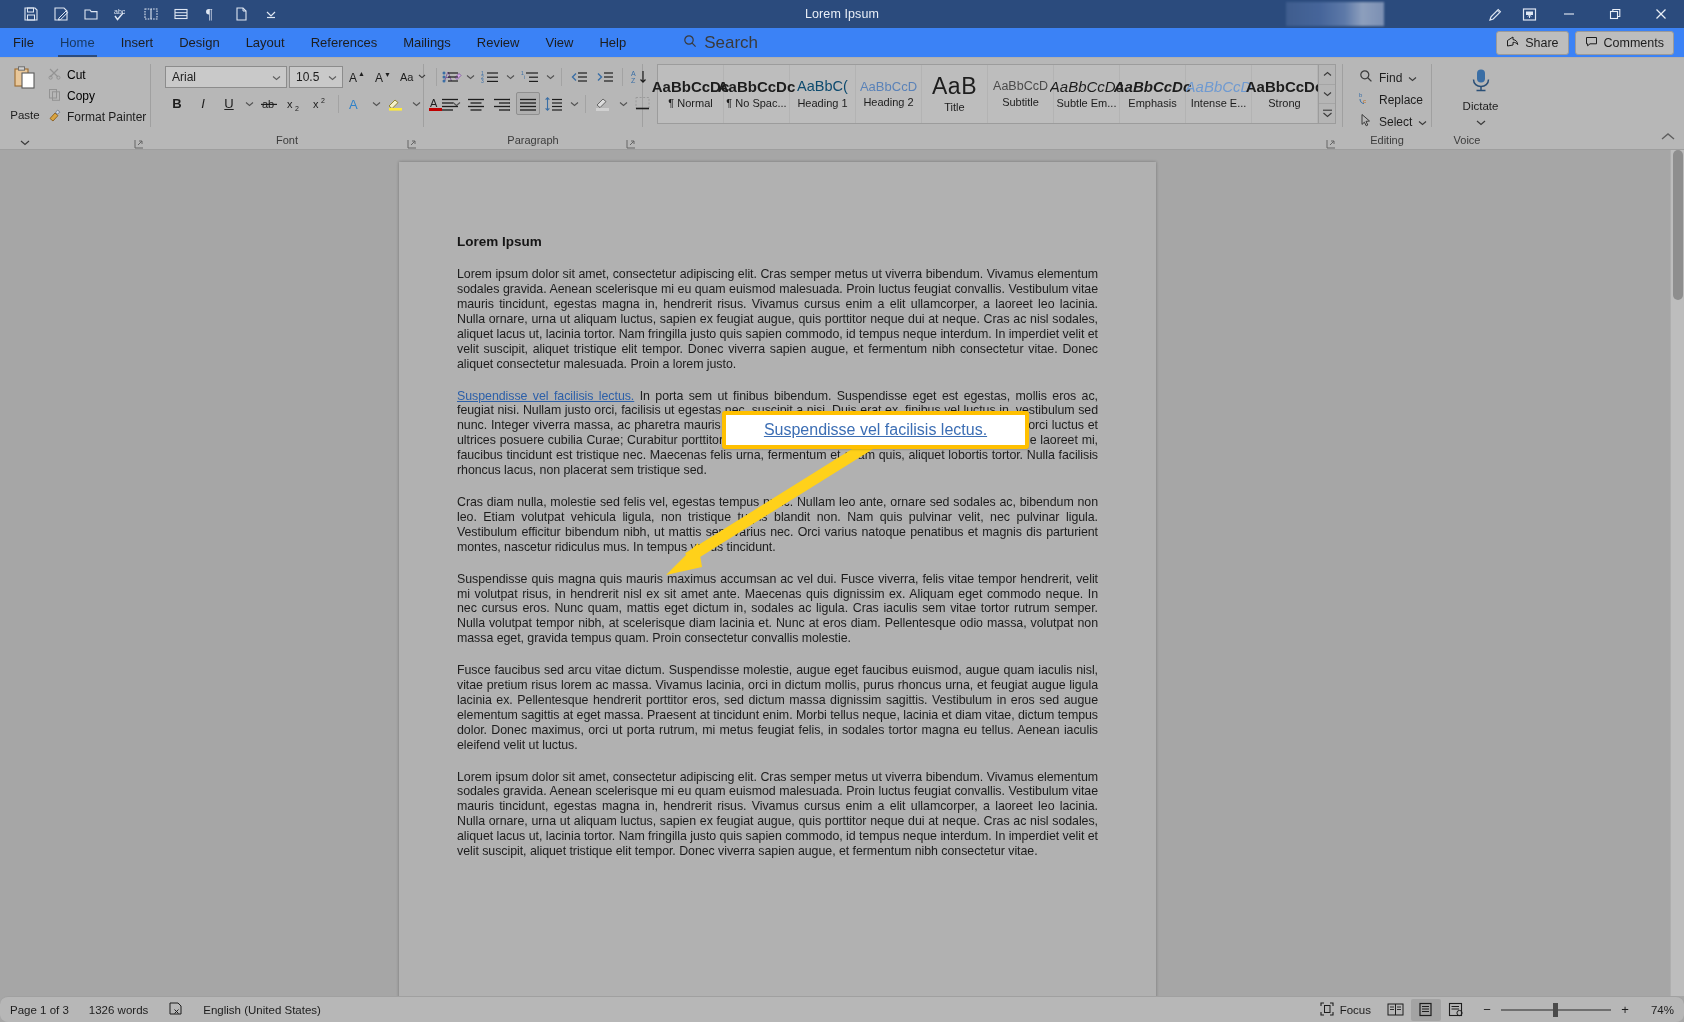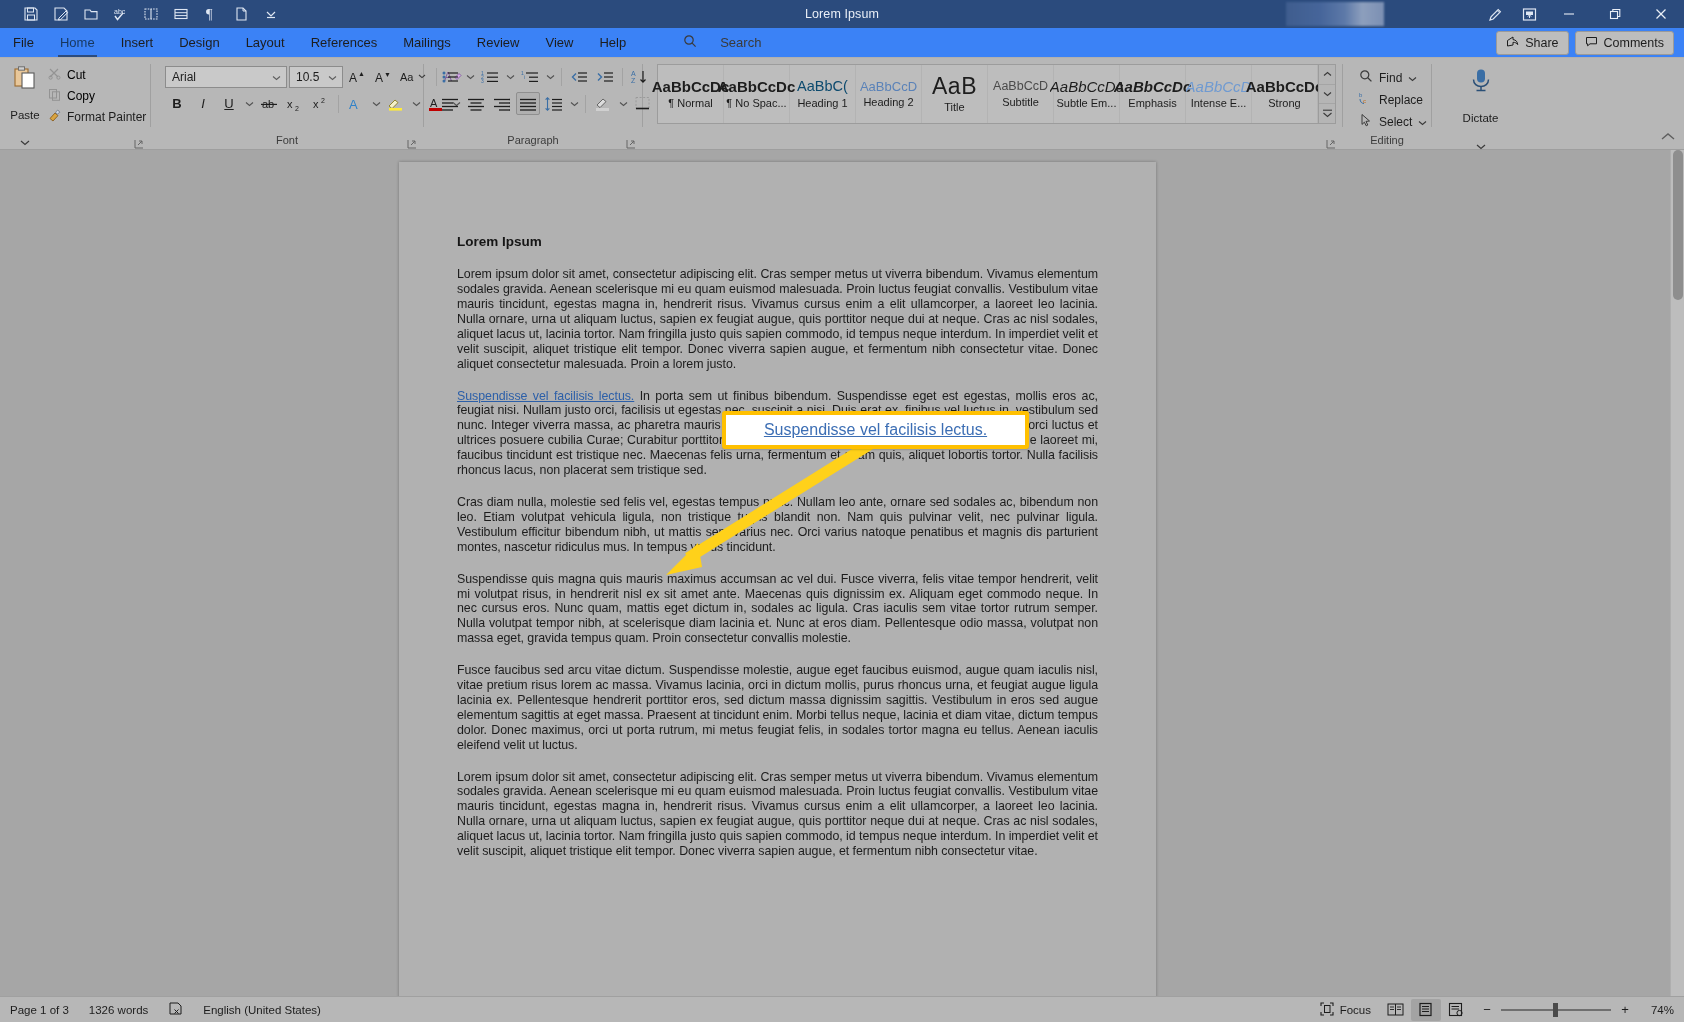--- a/index.html
+++ b/index.html
@@ -45,21 +45,21 @@
   .tab{
     padding:0 13px; display:flex; align-items:center; font-size:13px; color:#1d1d1d;
     cursor:pointer; position:relative; white-space:nowrap;
   }
   .tab.active{ color:#17375e; font-weight:400; }
   .tab.active::after{
     content:""; position:absolute; left:11px; right:11px; bottom:0px; height:2.5px; background:#2b4b7d;
   }
   .tab.file{ color:#1d1d1d; }
   .searchbox{
-    display:flex; align-items:center; gap:23px; margin-left:34px; font-size:13px; color:#3a3a3a;
+    display:flex; align-items:center; gap:7px; margin-left:34px; font-size:17px; color:#3a3a3a;
     cursor:text; padding:0 10px;
   }
   .tabrow-right{ margin-left:auto; display:flex; align-items:center; gap:6px; padding-right:10px; }
   .pillbtn{
     display:flex; align-items:center; gap:6px; font-size:12.5px; color:#1d1d1d;
     border:1px solid #9a9a9a; border-radius:3px; padding:3px 9px; cursor:pointer; background:#bdbdbd;
   }
 
   
   .ribbon{
@@ -139,21 +139,21 @@
   .sgal-scroll{ display:flex; flex-direction:column; width:17px; border-left:1px solid #9c9c9c; }
   .sgs{ flex:1; display:flex; align-items:center; justify-content:center; cursor:pointer; background:#b5b5b5; border-bottom:1px solid #a5a5a5; }
 
   
   .editg{ width:88px; }
   .eg-rows{ display:flex; flex-direction:column; gap:3px; padding:6px 0 0 6px; }
 
   
   .voiceg{ width:70px; }
   .dictate{
-    display:flex; flex-direction:column; align-items:center; gap:12px; padding-top:4px; cursor:pointer;
+    display:flex; flex-direction:column; align-items:center; gap:0px; padding-top:4px; cursor:pointer;
     border-radius:3px;
     margin-left:27px;
   }
   .dictate-lbl{ font-size:11.5px; color:#1d1d1d; }
   .ribbon-collapse{
     position:absolute; right:8px; bottom:4px; width:16px; height:16px; cursor:pointer; opacity:.7;
   }
 
   
   .docarea{
@@ -183,21 +183,21 @@
   }
   .callout-text{
     font-size:16px; color:#3c6eb4; text-decoration:underline; white-space:nowrap;
     font-family:"Liberation Sans", sans-serif;
   }
   .arrow-svg{ position:absolute; left:640px; top:280px; z-index:5; pointer-events:none; }
 
   
   .statusbar{
     height:26px; background:#b7b7b7; display:flex; align-items:center;
-    border-top:1px solid #a0a0a0; font-size:11.5px; color:#1d1d1d;
+    border-top:1px solid #a0a0a0; font-size:11.5px; color:#1d1d1d;border-radius:8px;
   }
   .sb-item{ padding:0 10px; display:flex; align-items:center; gap:6px; cursor:pointer; height:26px; }
   .sb-right{ margin-left:auto; display:flex; align-items:center; }
   .viewbtn{ width:30px; height:22px; display:flex; align-items:center; justify-content:center; cursor:pointer; border-radius:2px; }
   .viewbtn.active{ background:#a3a3a3; }
   .zoomslider{ display:flex; align-items:center; gap:8px; padding:0 10px; }
   .ztrack{ width:110px; height:2px; background:#6f6f6f; position:relative; cursor:pointer; }
   .zthumb{ position:absolute; left:52px; top:-6px; width:5px; height:14px; background:#4a4a4a; }
   .zsign{ cursor:pointer; font-size:13px; width:12px; text-align:center; }
   .zlevel{ padding:0 10px; cursor:pointer; }

